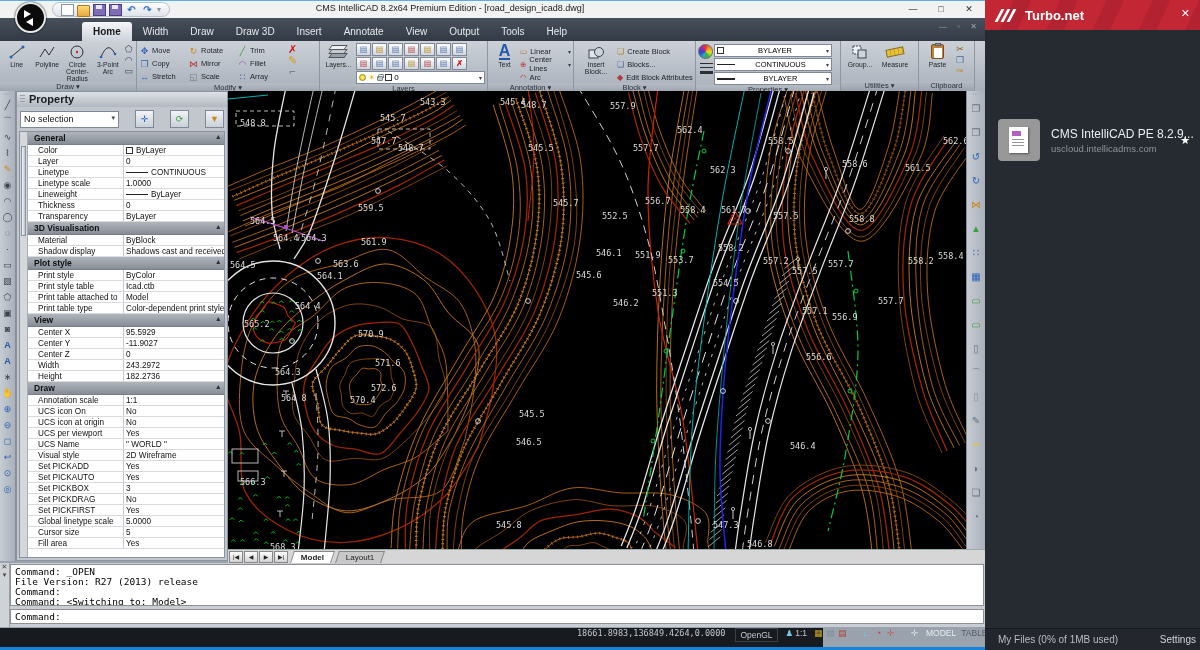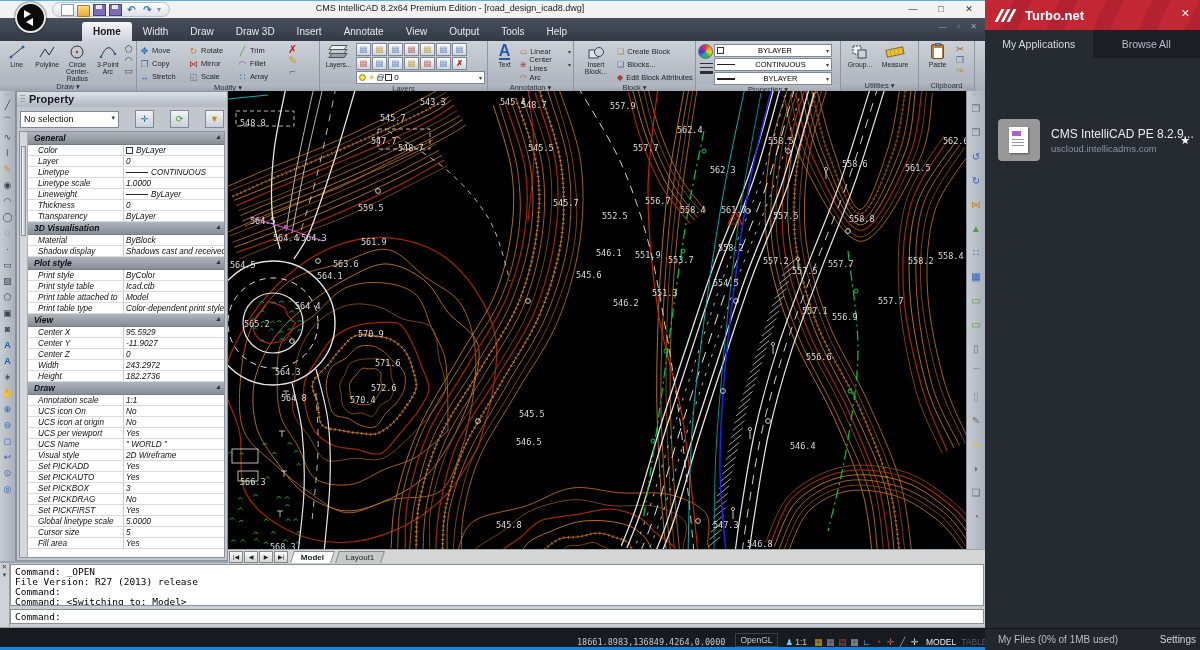--- a/index.html
+++ b/index.html
@@ -70,21 +70,21 @@
   .ppanel { position:absolute; left:16px; top:90px; width:212px; height:470px; background:#c2c7ce; border:1px solid #8a929d; display:flex; flex-direction:column; }
   .ptitle { height:15px; background:linear-gradient(#dde1e6,#b2b8c0); font-size:11px; font-weight:bold; color:#1a1d22; padding:1px 4px 0 12px; position:relative; }
   .ptitle::before { content:""; position:absolute; left:3px; top:3px; width:5px; height:9px; background:repeating-linear-gradient(#9aa2ad 0 1px,transparent 1px 3px); }
   .pcombo-row { height:24px; display:flex; align-items:center; gap:16px; padding:0 3px; }
   .pcombo { flex:1; height:17px; background:#fff; border:1px solid #7f8894; font-size:9px; color:#111; padding:2px 3px; display:flex; }
   .pcombo .ddarrow { font-size:7px; }
   .pbtn { width:19px; height:18px; background:linear-gradient(#f2f4f7,#c9d0d8); border:1px solid #7f8894; font-size:9px; text-align:center; line-height:16px; cursor:default; }
   .pgrid { flex:1; position:relative; margin:0 2px 2px 2px; background:#fff; border:1px solid #8a929d; overflow:hidden; }
   .pscroll { position:absolute; left:0; top:0; width:8px; height:100%; background:#d4d8dd; border-right:1px solid #a7adb5; }
   .pscroll .thumb { position:absolute; left:1px; top:14px; width:5px; height:90px; background:linear-gradient(90deg,#f7f8fa,#b9c0c9); border:1px solid #8a929d; }
-  .prows { position:absolute; left:8px; top:0; right:0; bottom:0;font-style:italic; }
+  .prows { position:absolute; left:8px; top:0; right:0; bottom:0; }
   .psec { height:13px; background:linear-gradient(#b0b5bc,#878d96); font-size:8.5px; font-weight:bold; color:#0d0f12; padding:1px 3px 0 6px; position:relative; border-bottom:1px solid #777e88; }
   .psec::after { content:"▴"; position:absolute; right:4px; top:1px; font-size:7px; color:#2c3036; }
   .prow { display:flex; height:11px; border-bottom:1px solid #d7dade; font-size:8.2px; color:#111; }
   .prow .pl { width:96px; padding:0px 2px 0 10px; border-right:1px solid #c6cacf; overflow:hidden; white-space:nowrap; line-height:11px; }
   .prow .pv { flex:1; padding:0 2px; line-height:11px; display:flex; align-items:center; gap:3px; overflow:hidden; white-space:nowrap; }
   .pv .sw { width:7px; height:7px; border:1px solid #333; background:#fff; flex:none; }
   .pv .ln { width:22px; border-top:1px solid #222; flex:none; }
 
   
   .canvas-wrap { position:absolute; left:228px; top:90px; width:738px; height:458px; background:#000; overflow:hidden; }
@@ -97,21 +97,21 @@
   .sheettab > span { display:block; transform:skewX(18deg); font-size:8px; color:#222; }
   .sheettab.active { background:#fff; font-weight:bold; }
 
   
   .cmdarea { position:absolute; left:0; top:562px; width:985px; height:64px; background:#c9ced4; }
   .cmdstrip { position:absolute; left:0; top:0; width:10px; height:64px; background:#cfd3d8; border-right:1px solid #98a0a9; font-size:7px; color:#444; text-align:center; }
   .cmdlog { position:absolute; left:10px; top:1px; right:1px; height:42px; background:#fff; border:1px solid #909090; font-family:"DejaVu Sans Mono", monospace; font-size:9.5px; color:#000; padding:2px 4px; line-height:10px; white-space:pre; overflow:hidden; }
   .cmdinput { position:absolute; left:10px; top:46px; right:1px; height:15px; background:#fff; border:1px solid #909090; font-family:"DejaVu Sans Mono", monospace; font-size:9.5px; color:#000; padding:1px 4px; }
 
   
-  .statusbar { position:absolute; left:0; top:627px; width:985px; height:19px; background:#171a1f; display:flex; align-items:flex-end; color:#c3c8ce; font-size:8.5px; }
+  .statusbar { position:absolute; left:0; top:627px; width:823px; height:19px; background:#171a1f; display:flex; align-items:flex-start; color:#c3c8ce; font-size:8.5px; }
   .sb-coords { margin-left:577px; font-family:"DejaVu Sans Mono", monospace; font-size:8.5px; letter-spacing:0; }
   .sb-box { border:1px solid #3a4048; padding:1px 4px; margin-left:10px; }
   .sb-scale { margin-left:8px; display:flex; align-items:center; gap:2px; }
   .sb-icons { display:flex; margin-left:6px; gap:1px; }
   .sb-ico { width:11px; text-align:center; font-size:9px; cursor:default; }
   .sb-model { margin-left:6px; color:#e8ecf1; }
   .sb-tablet { margin-left:5px; color:#565c65; }
   .sb-dots { margin-left:6px; color:#6a7077; letter-spacing:1px; }
   .blue-border { position:absolute; left:0; top:646px; width:985px; height:4px; background:#1884d9; }
 
@@ -1097,24 +1097,20 @@
   <div class="turbo">
     <div class="t-header">
       <span class="t-logo">
           <i></i>
           <i></i>
           <i></i>
         </span>
       <span class="t-title">Turbo.net</span>
       <span class="t-close">✕</span>
     </div>
-    <div class="t-tabs">
-      <div class="t-tab">My Applications</div>
-      <div class="t-tab inactive">Browse All</div>
-    </div>
     <div class="t-app">
       <div class="t-app-icon">
           <div class="t-doc"></div>
         </div>
       <div class="t-app-meta">
         <div class="t-app-name">CMS IntelliCAD PE 8.2.9...</div>
         <div class="t-app-domain">uscloud.intellicadms.com</div>
       </div>
       <span class="t-star">★</span>
     </div>

